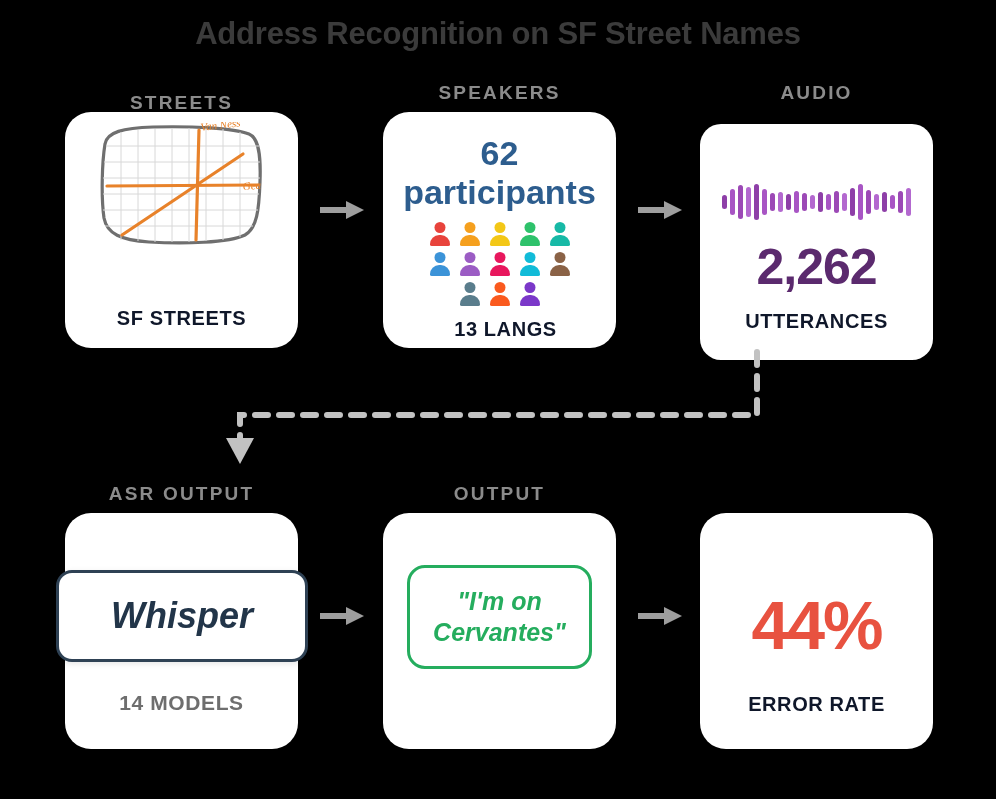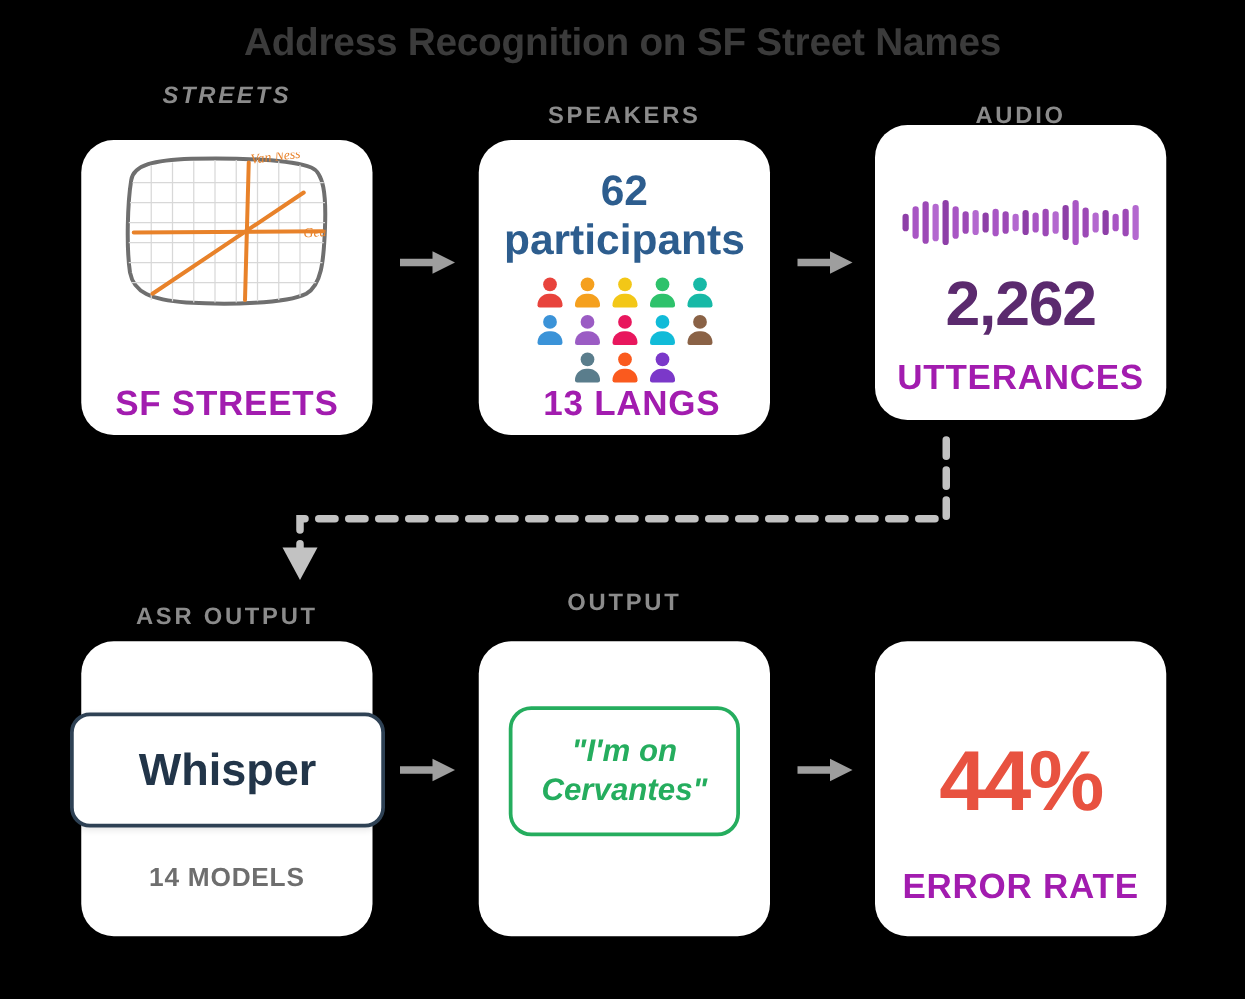--- a/index.html
+++ b/index.html
@@ -31,22 +31,22 @@
     border-radius: 26px;
   }
 
   
   .bignum {
     position: absolute; width: 100%; text-align: center;
     font-weight: bold; line-height: 1;
   }
   .caption {
     position: absolute; width: 100%; text-align: center;
-    font-size: 28px; font-weight: bold; letter-spacing: 0.6px;
-    color: #a21caf;
+    font-size: 20px; font-weight: bold; letter-spacing: 0.6px;
+    color: #0f172a;
   }
 
   
   .napkin { position: absolute; left: 28px; top: 10px; }
   .num-29 { top: 128px; font-size: 62px; color: #e8822a; letter-spacing: -1px; }
   .cap-streets { top: 195px; }
 
   
   .participants {
     position: absolute; top: 22px; width: 100%; text-align: center;
@@ -59,21 +59,21 @@
   .people-row { display: flex; gap: 10px; justify-content: center; }
   .person { width: 20px; height: 26px; position: relative; }
   .person .head {
     position: absolute; left: 50%; top: 0; transform: translateX(-50%);
     width: 11px; height: 11px; border-radius: 50%;
   }
   .person .body {
     position: absolute; left: 0; bottom: 2px; width: 20px; height: 11px;
     border-radius: 10px 10px 2px 2px;
   }
-  .cap-langs { top: 195px; padding-left: 12px; }
+  .cap-langs { top: 206px; padding-left: 12px; }
 
   
   .wave {
     position: absolute; top: 58px; left: 0; width: 100%;
     display: flex; align-items: center; justify-content: center; gap: 3px;
     height: 40px;
   }
   .wbar { width: 5px; border-radius: 3px; }
   .num-utt { top: 118px; font-size: 50px; color: #5b2a6e; letter-spacing: -1px; }
   .cap-utt { top: 186px; }
@@ -112,21 +112,21 @@
   .num-err { top: 78px; font-size: 68px; color: #e85240; letter-spacing: -2px; }
   .cap-err { top: 180px; }
 </style>
 </head>
 <body>
 
 <div id="canvas">
 
   <div class="title">Address Recognition on SF Street Names</div>
 
-  <div class="col-label" style="left:65px;top:66px;width:233px;font-style:italic;">STREETS</div>
+  <div class="col-label" style="left:65px;top:92px;width:233px;">STREETS</div>
   <div class="col-label" style="left:700px;top:82px;width:233px;">AUDIO</div>
   <div class="col-label" style="left:383px;top:82px;width:233px;">SPEAKERS</div>
 
   <div class="card" style="left:65px;top:112px;width:233px;height:236px;">
 
     <svg class="napkin" width="178" height="125" viewBox="0 0 178 125">
       <path d="M12 22 C14 10, 30 6, 60 5 C100 4, 140 6, 156 12 C166 16, 168 34, 167 60
                C166 88, 164 106, 152 113 C136 121, 90 122, 56 120 C28 118, 14 112, 11 96
                C8 76, 9 40, 12 22 Z" fill="none" stroke="#6f6f6f" stroke-width="3.2" stroke-linecap="round"></path>
       <g stroke="#d8d8d8" stroke-width="1">
@@ -228,21 +228,21 @@
       </div>
     </div>
     <div class="caption cap-langs">13 LANGS</div>
   </div>
 
   <svg class="arrow-h" style="left:636px;top:198px;" width="48" height="24">
     <line x1="2" y1="12" x2="30" y2="12" stroke="#9e9e9e" stroke-width="6"></line>
     <polygon points="28,3 46,12 28,21" fill="#9e9e9e"></polygon>
   </svg>
 
-  <div class="card" style="left:700px;top:100px;width:233px;height:236px;">
+  <div class="card" style="left:700px;top:124px;width:233px;height:236px;border-radius:21px;">
     <div class="wave">
         <div class="wbar" style="height: 14px; background: rgb(142, 63, 168);"></div>
         <div class="wbar" style="height: 26px; background: rgb(168, 85, 196);"></div>
         <div class="wbar" style="height: 34px; background: rgb(156, 73, 182);"></div>
         <div class="wbar" style="height: 30px; background: rgb(179, 104, 207);"></div>
         <div class="wbar" style="height: 36px; background: rgb(142, 63, 168);"></div>
         <div class="wbar" style="height: 26px; background: rgb(168, 85, 196);"></div>
         <div class="wbar" style="height: 18px; background: rgb(156, 73, 182);"></div>
         <div class="wbar" style="height: 20px; background: rgb(179, 104, 207);"></div>
         <div class="wbar" style="height: 16px; background: rgb(142, 63, 168);"></div>
@@ -265,26 +265,26 @@
     <div class="bignum num-utt">2,262</div>
     <div class="caption cap-utt">UTTERANCES</div>
   </div>
 
   <svg class="connector" width="996" height="799" style="pointer-events:none;">
     <path d="M757 352 L757 415 L240 415 L240 440" fill="none" stroke="#c2c2c2" stroke-width="6" stroke-dasharray="13 11" stroke-linecap="round"></path>
     <polygon points="226,438 254,438 240,464" fill="#c2c2c2"></polygon>
   </svg>
 
   <div class="col-label" style="left:65px;top:483px;width:233px;">ASR OUTPUT</div>
-  <div class="col-label" style="left:383px;top:472px;width:233px;">OUTPUT</div>
+  <div class="col-label" style="left:383px;top:483px;width:233px;">OUTPUT</div>
 
   <div class="card" style="left:65px;top:513px;width:233px;height:236px;">
     <div class="caption cap-models">14 MODELS</div>
   </div>
-  <div class="whisper-box" style="left:56px;top:570px;width:252px;height:92px;">Whisper</div>
+  <div class="whisper-box" style="left:56px;top:570px;width:252px;height:92px;font-style:italic;">Whisper</div>
 
   <svg class="arrow-h" style="left:318px;top:604px;" width="48" height="24">
     <line x1="2" y1="12" x2="30" y2="12" stroke="#9e9e9e" stroke-width="6"></line>
     <polygon points="28,3 46,12 28,21" fill="#9e9e9e"></polygon>
   </svg>
 
   <div class="card" style="left:383px;top:513px;width:233px;height:236px;">
     <div class="quote-box" style="left:24px;top:52px;width:185px;height:104px;">"I'm on Cervantes"</div>
   </div>
 

